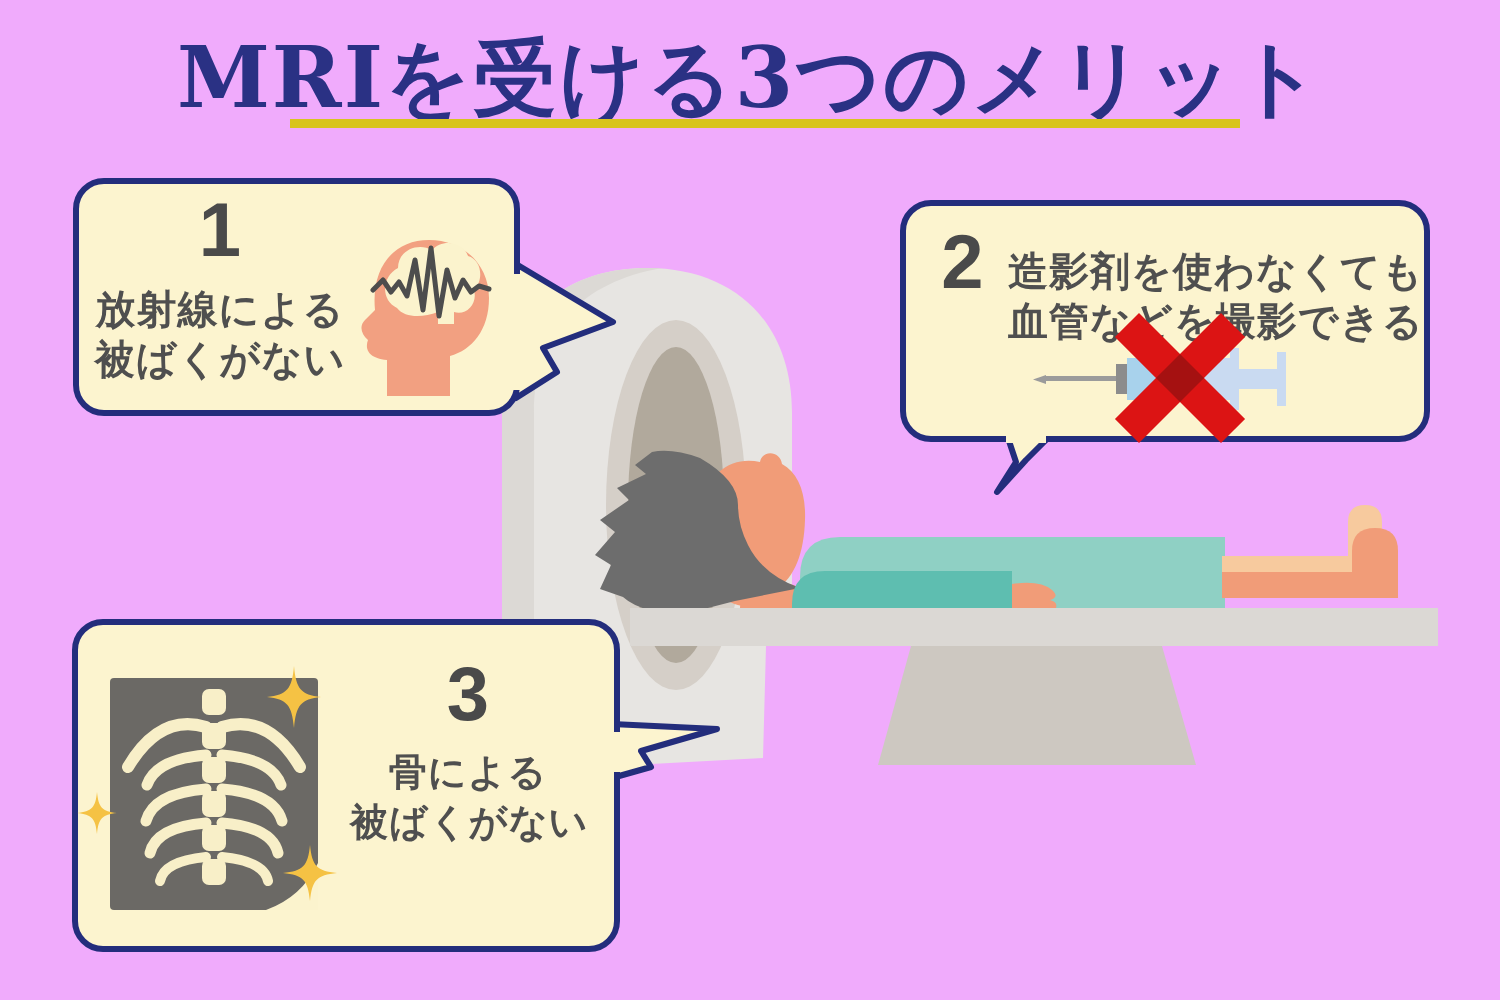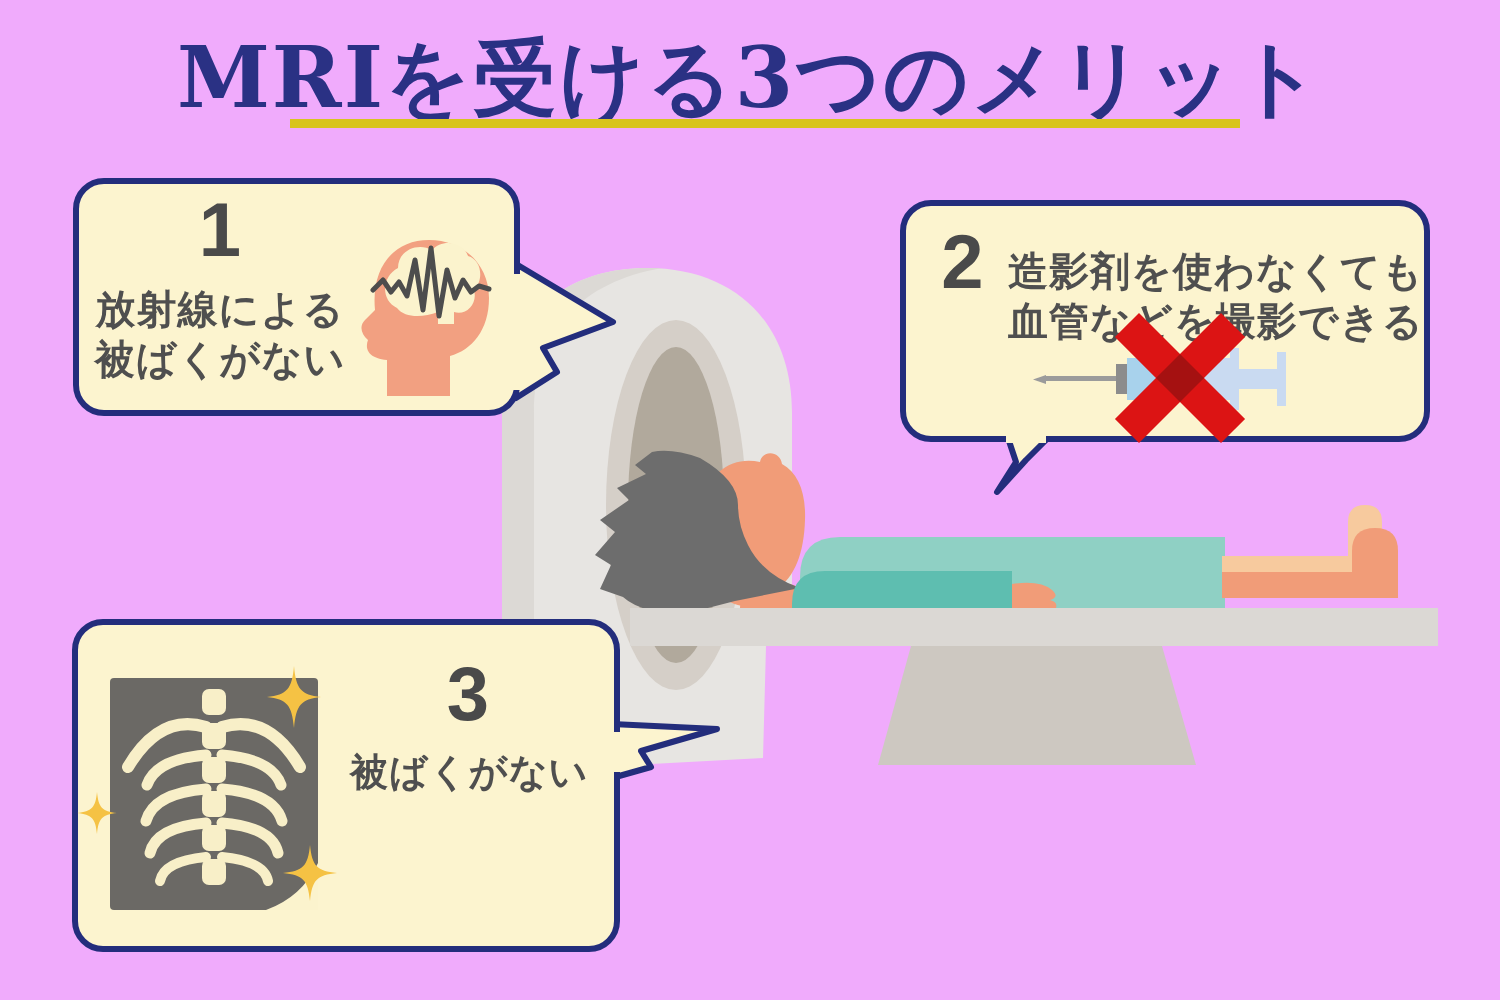--- a/index.html
+++ b/index.html
@@ -101,20 +101,21 @@
     </g>
     <g>
       <rect x="75" y="56" width="150" height="34" fill="#DC1414" transform="rotate(45 150 73)"></rect>
       <rect x="75" y="56" width="150" height="34" fill="#DC1414" transform="rotate(-45 150 73)"></rect>
       <rect x="133" y="56" width="34" height="34" fill="#A51111" transform="rotate(45 150 73)"></rect>
     </g>
   </svg>
 
   <div class="abs num" style="left:378px;top:650px;width:180px;font-size:76px;">3</div>
   <div class="abs blines" style="left:350px;top:747px;width:236px;font-size:38px;line-height:50px;">
+    <div>骨による</div>
     <div>被ばくがない</div>
   </div>
   <svg class="abs" style="left:70px;top:655px;" width="290" height="270" viewBox="0 0 290 270">
     <rect x="40" y="23" width="208" height="232" rx="4" fill="#6B6965"></rect>
     <g stroke="#F8EFC8" fill="none" stroke-linecap="round">
       <path d="M 58,112 Q 90,58 136,72" stroke-width="12"></path>
       <path d="M 230,112 Q 198,58 152,72" stroke-width="12"></path>
       <path d="M 136,100 Q 86,104 77,130" stroke-width="11"></path>
       <path d="M 152,100 Q 202,104 211,130" stroke-width="11"></path>
       <path d="M 136,134 Q 84,138 76,166" stroke-width="11"></path>

